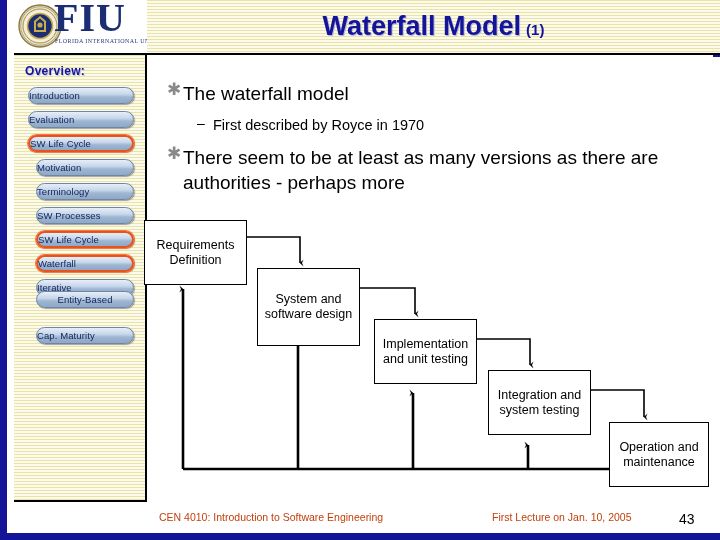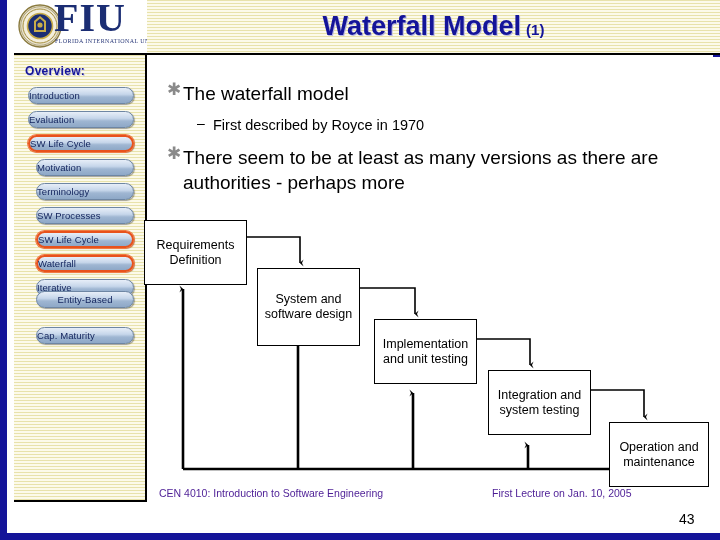--- a/index.html
+++ b/index.html
@@ -138,22 +138,22 @@
     border:1.6px solid #000000;
     background:#ffffff;
     box-sizing:border-box;
     display:flex;align-items:center;justify-content:center;
     text-align:center;
     font-size:12.5px;color:#000000;line-height:15px;
     z-index:3;
   }
   
   #footer{
-    position:absolute;left:140px;top:481px;width:573px;height:28px;
-    color:#4c1d95;
+    position:absolute;left:140px;top:505px;width:573px;height:28px;
+    color:#c2410c;
   }
   #footer .f1{position:absolute;left:12px;top:6px;font-size:10.5px;white-space:nowrap;}
   #footer .f2{position:absolute;left:345px;top:6px;font-size:10.5px;white-space:nowrap;}
   #pagenum{position:absolute;left:672px;top:511px;font-size:14px;color:#000000;font-weight:normal;}
 </style>
 </head>
 <body>
 
 <div id="slide">
 

